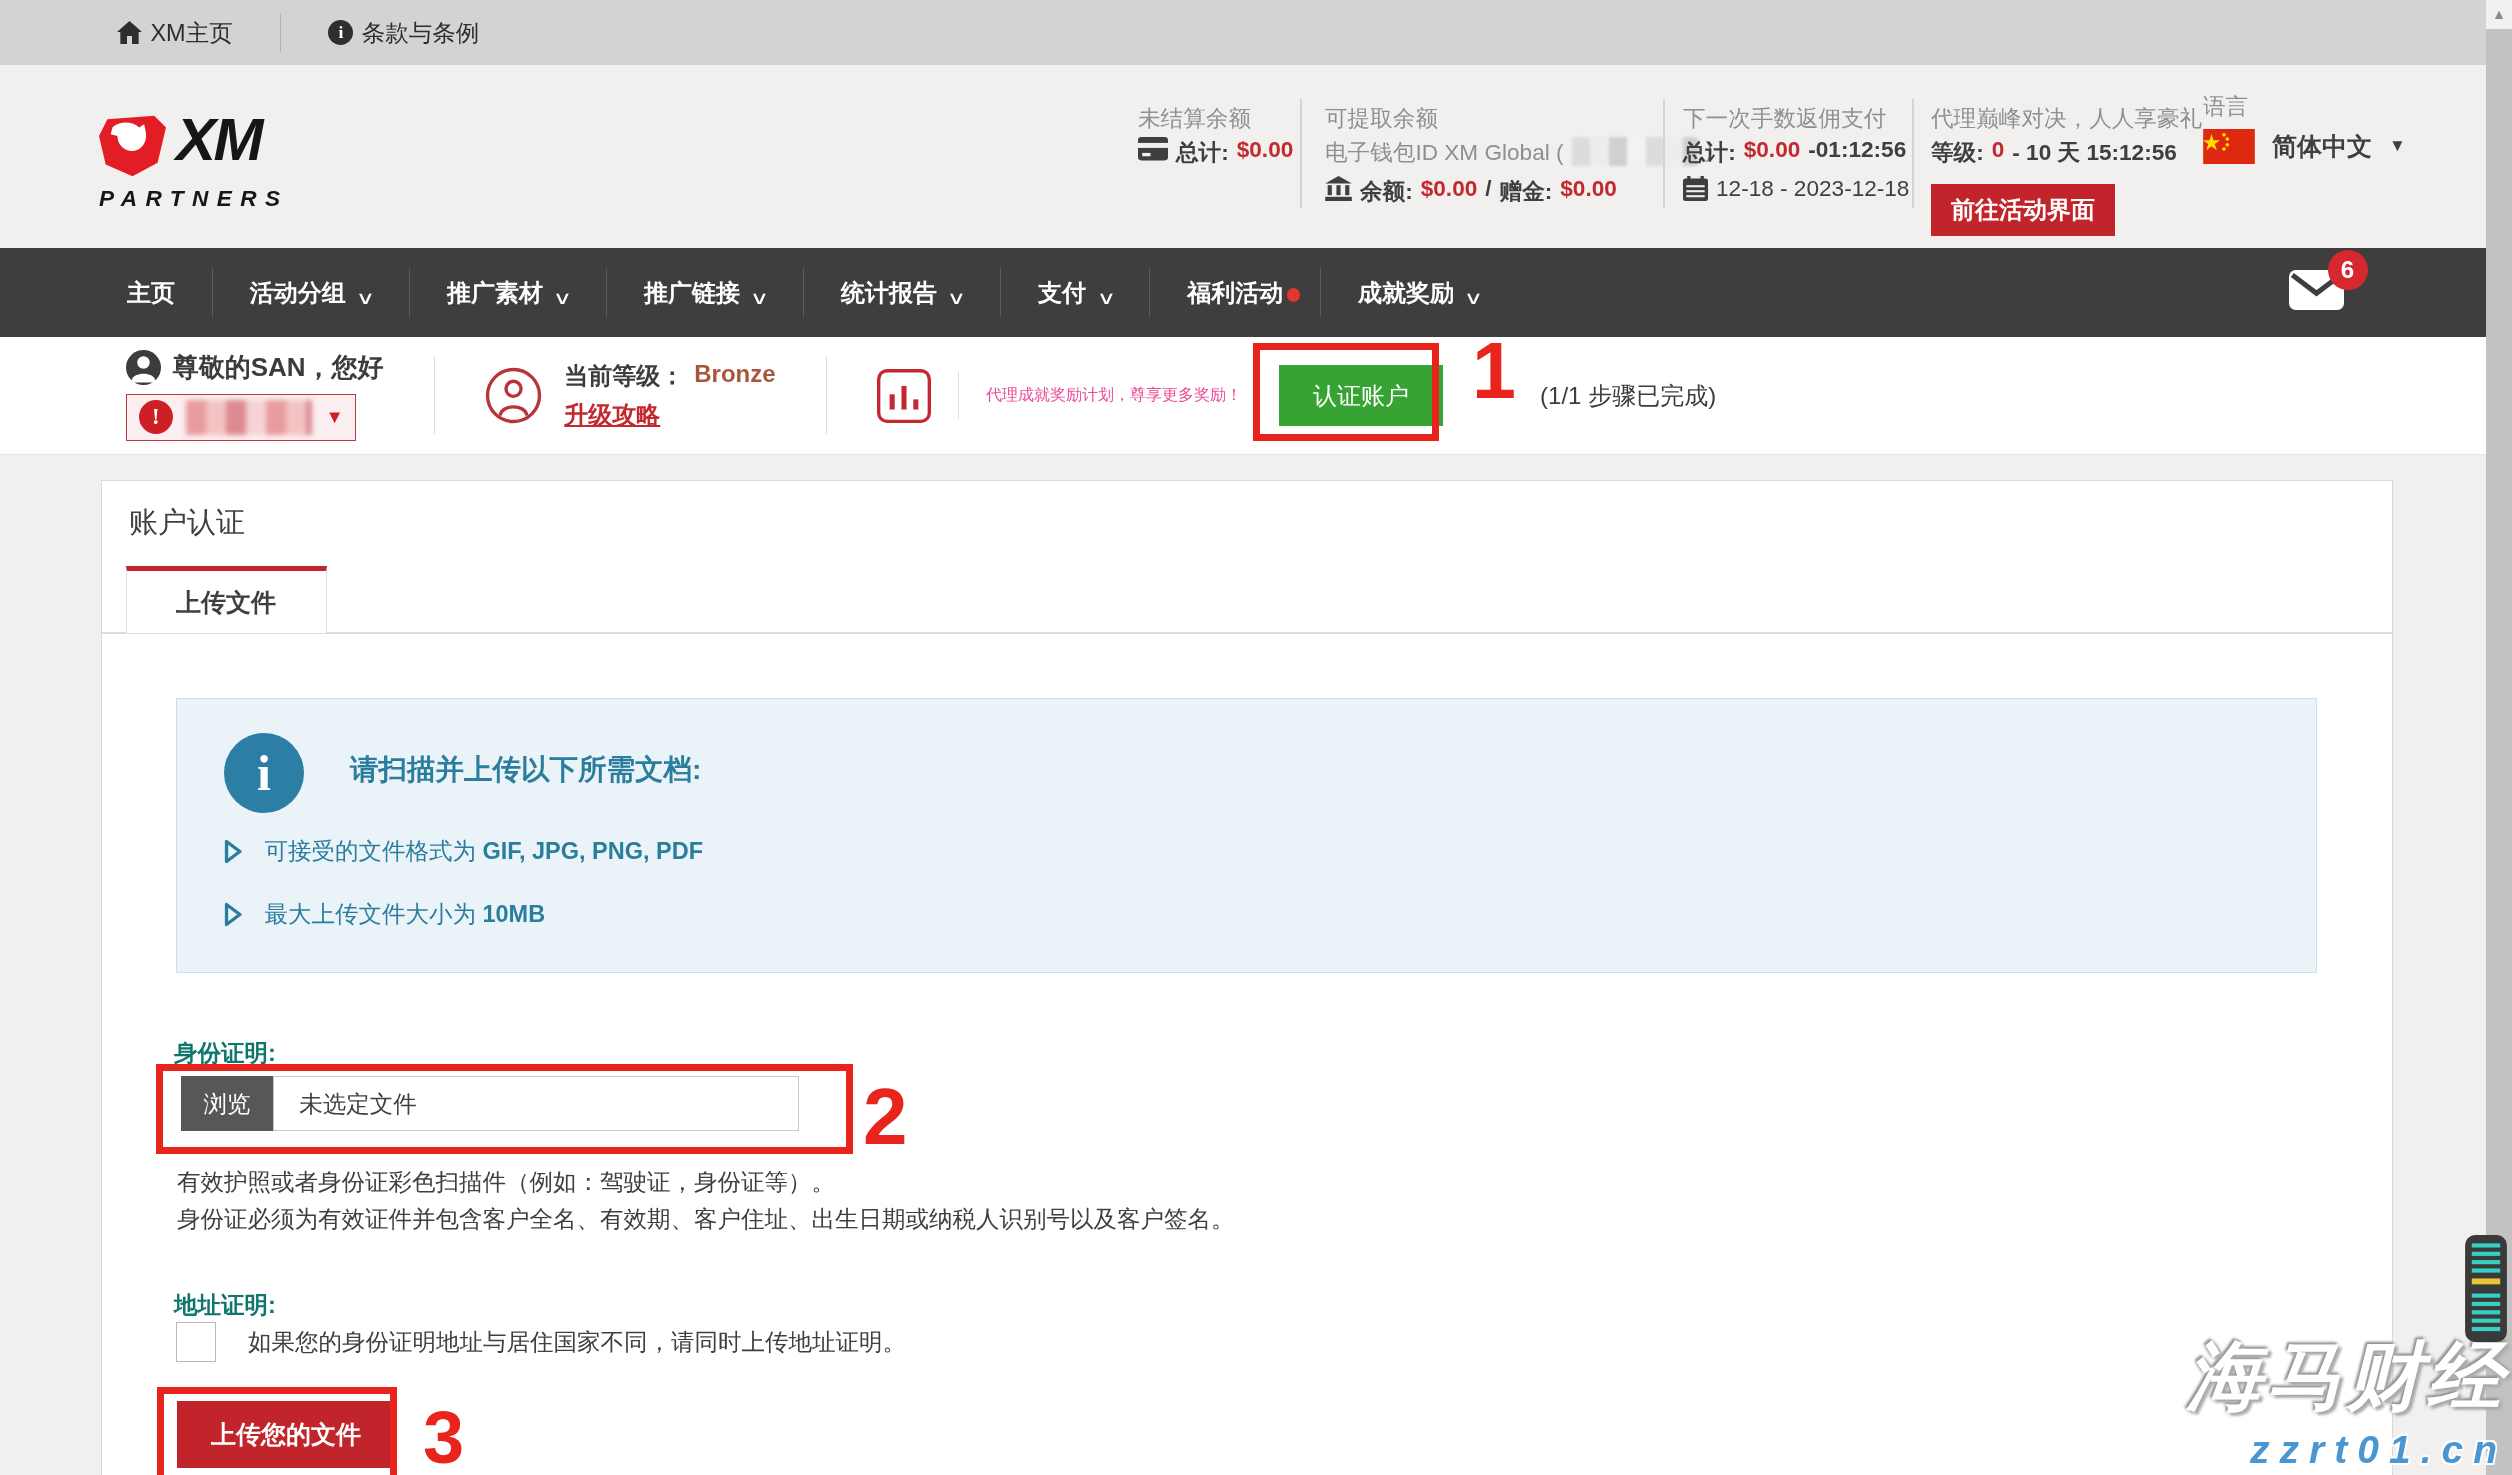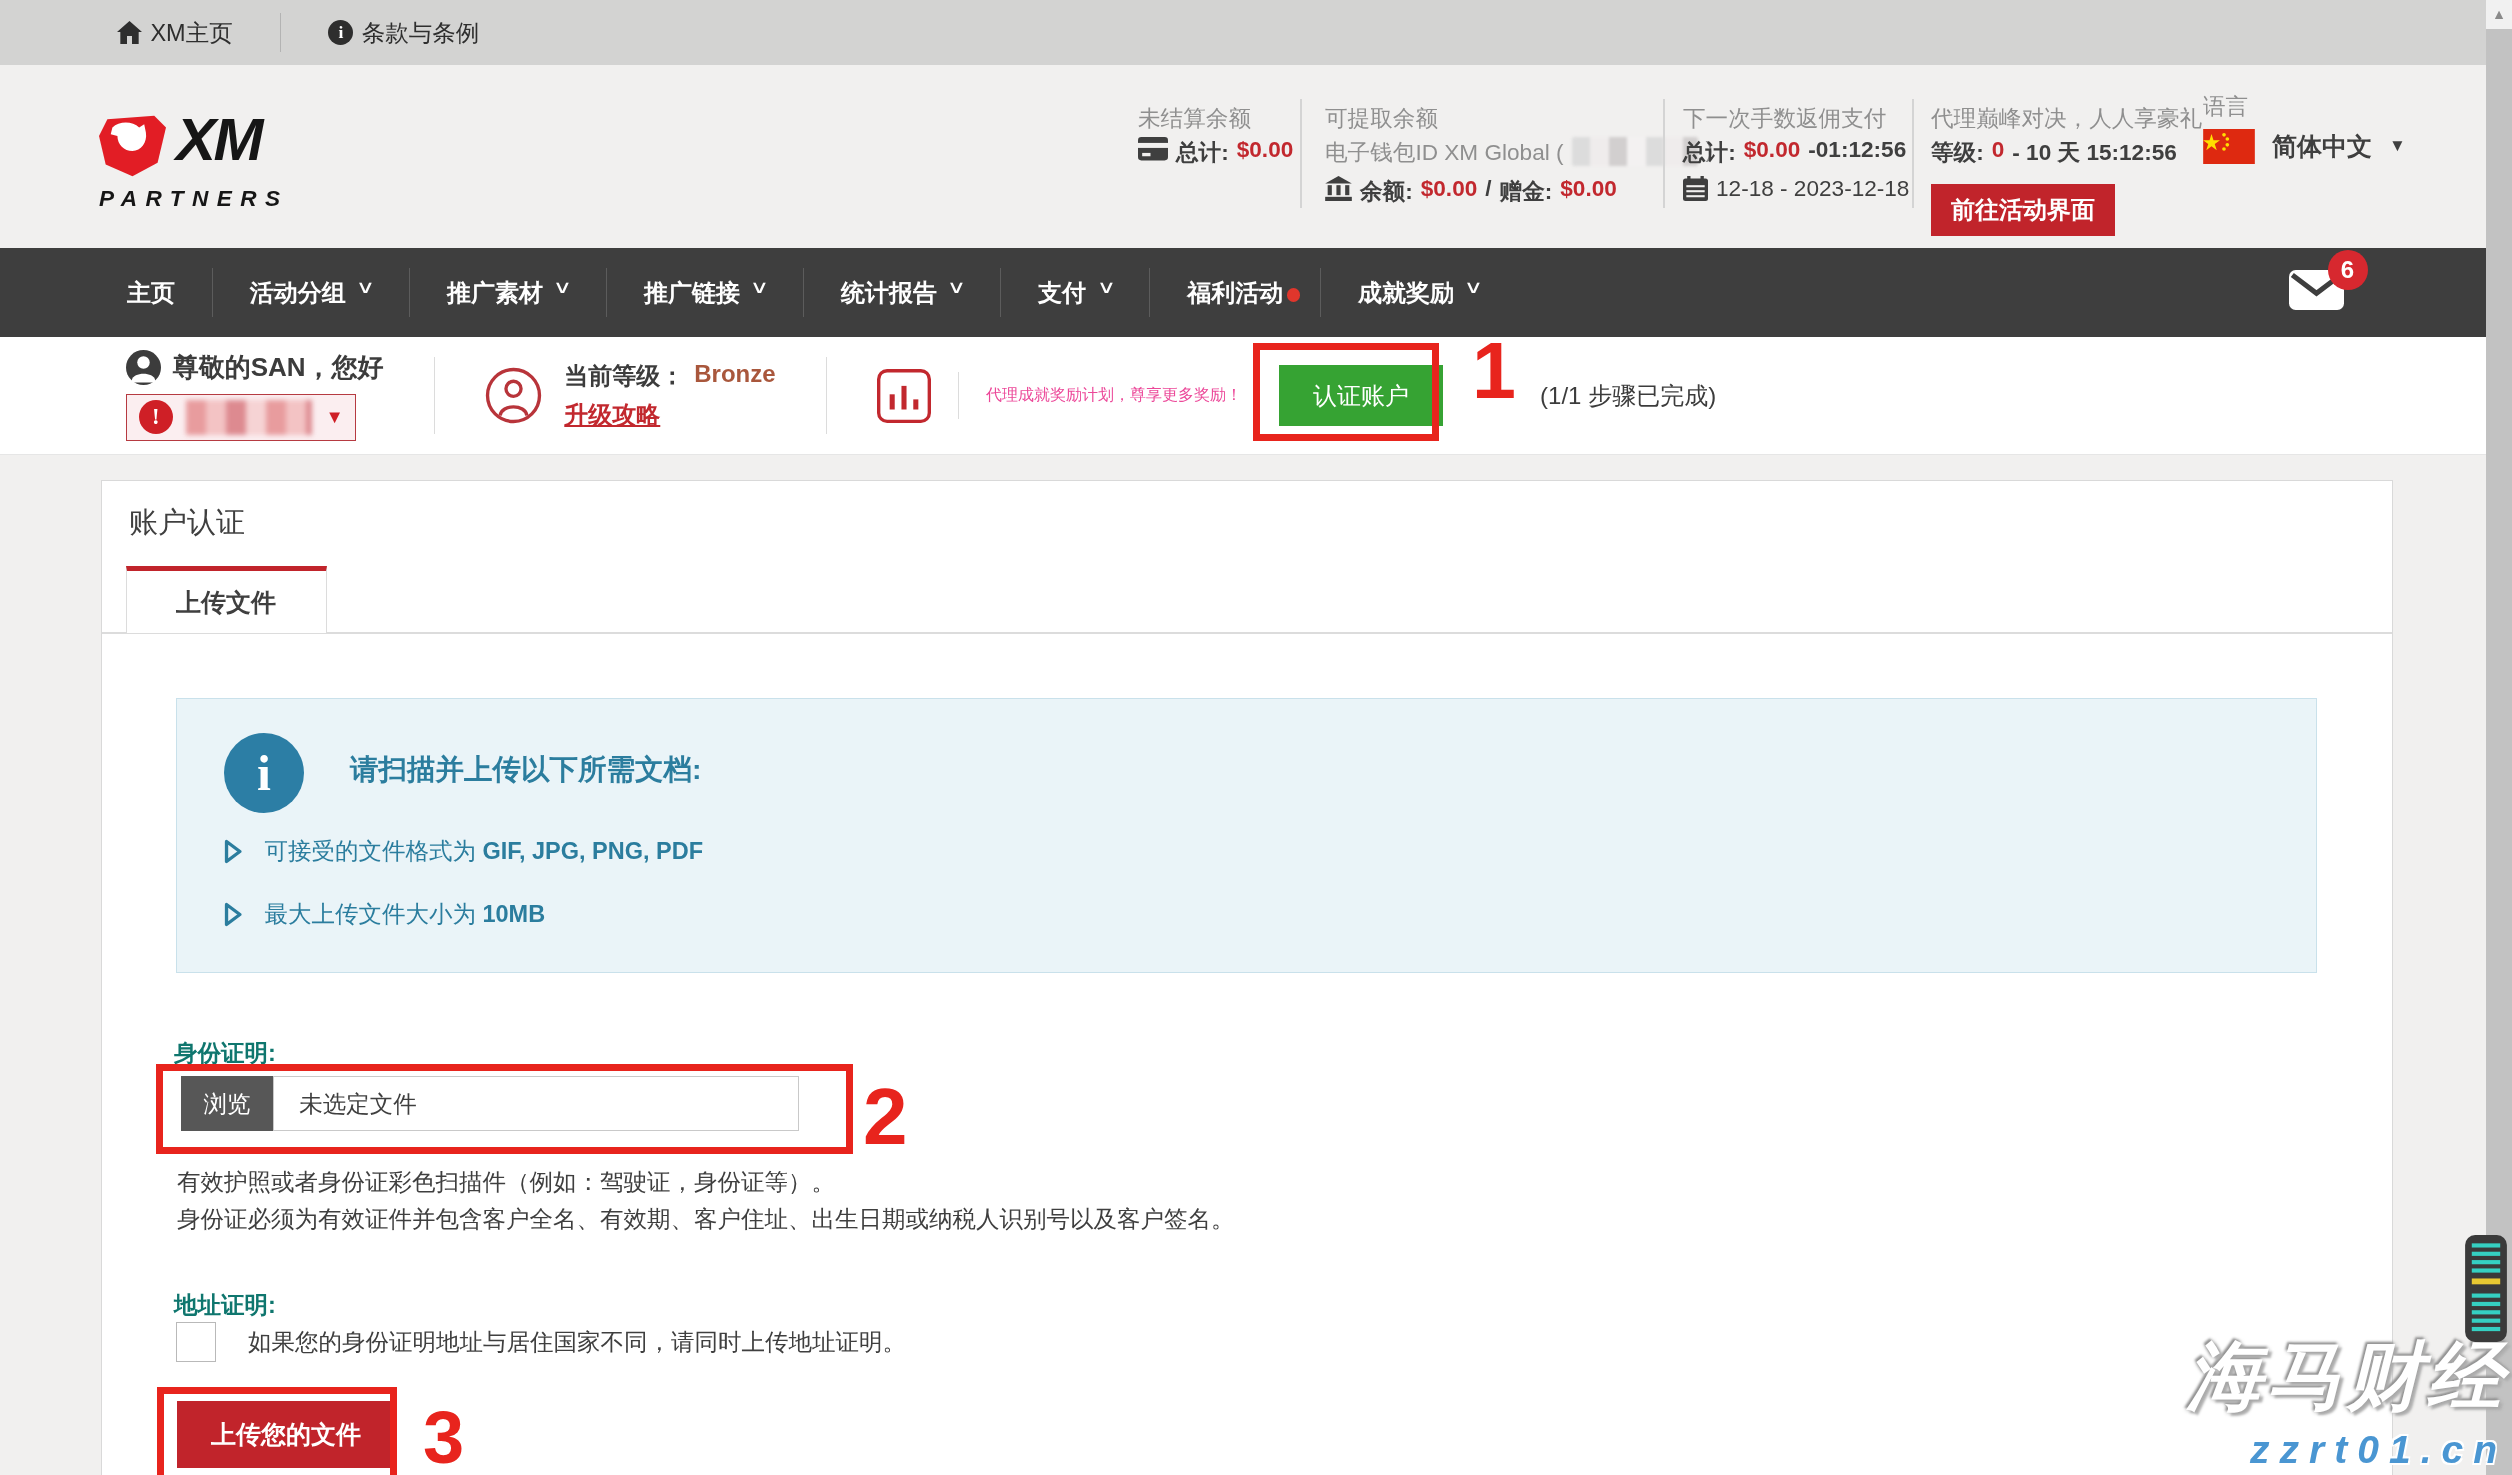--- a/index.html
+++ b/index.html
@@ -40,21 +40,21 @@
   .btn-campaign { display:inline-block; background:#c1242b; color:#fff; font-weight:bold;
     font-size:24px; padding:10px 20px; margin-top:8.4px; }
   .lang { position:absolute; left:2203px; top:28.5px; font-size:22.6px; }
   .lang-row { display:flex; align-items:center; gap:17px; margin-top:10px; }
   .lang-sel { font-size:25px; font-weight:bold; color:#3f3f3f; }
   .caret-dark { font-size:17px; color:#3f3f3f; }
 
   
   .navbar { position:absolute; left:0; top:248px; width:2486px; height:89px; background:#3e3e3e;
     display:flex; align-items:center; padding-left:127px; font-size:24px; font-weight:bold; color:#fff; }
-  .nav-item { display:flex; align-items:flex-start; gap:13.4px; padding:0 37px; position:relative; cursor:pointer; }
+  .nav-item { display:flex; align-items:flex-end; gap:13.4px; padding:0 37px; position:relative; cursor:pointer; }
   .nav-item:first-child { padding-left:0; }
   .nav-sep { width:0.8px; height:49px; background:#5c5c5c; }
   .chev { font-size:17.6px; font-weight:400; display:inline-block; transform:scaleX(1.5); }
   .nav-dot { position:absolute; top:11.7px; right:20px; width:13.4px; height:13.4px; border-radius:50%; background:#e0362c; }
   .mail-wrap { margin-left:auto; margin-right:142px; position:relative; }
   .mail-badge { position:absolute; top:-20px; right:-23.5px; width:40px; height:40px; border-radius:50%;
     background:#d7282f; color:#fff; font-size:24px; font-weight:bold;
     display:flex; align-items:center; justify-content:center; }
 
   

